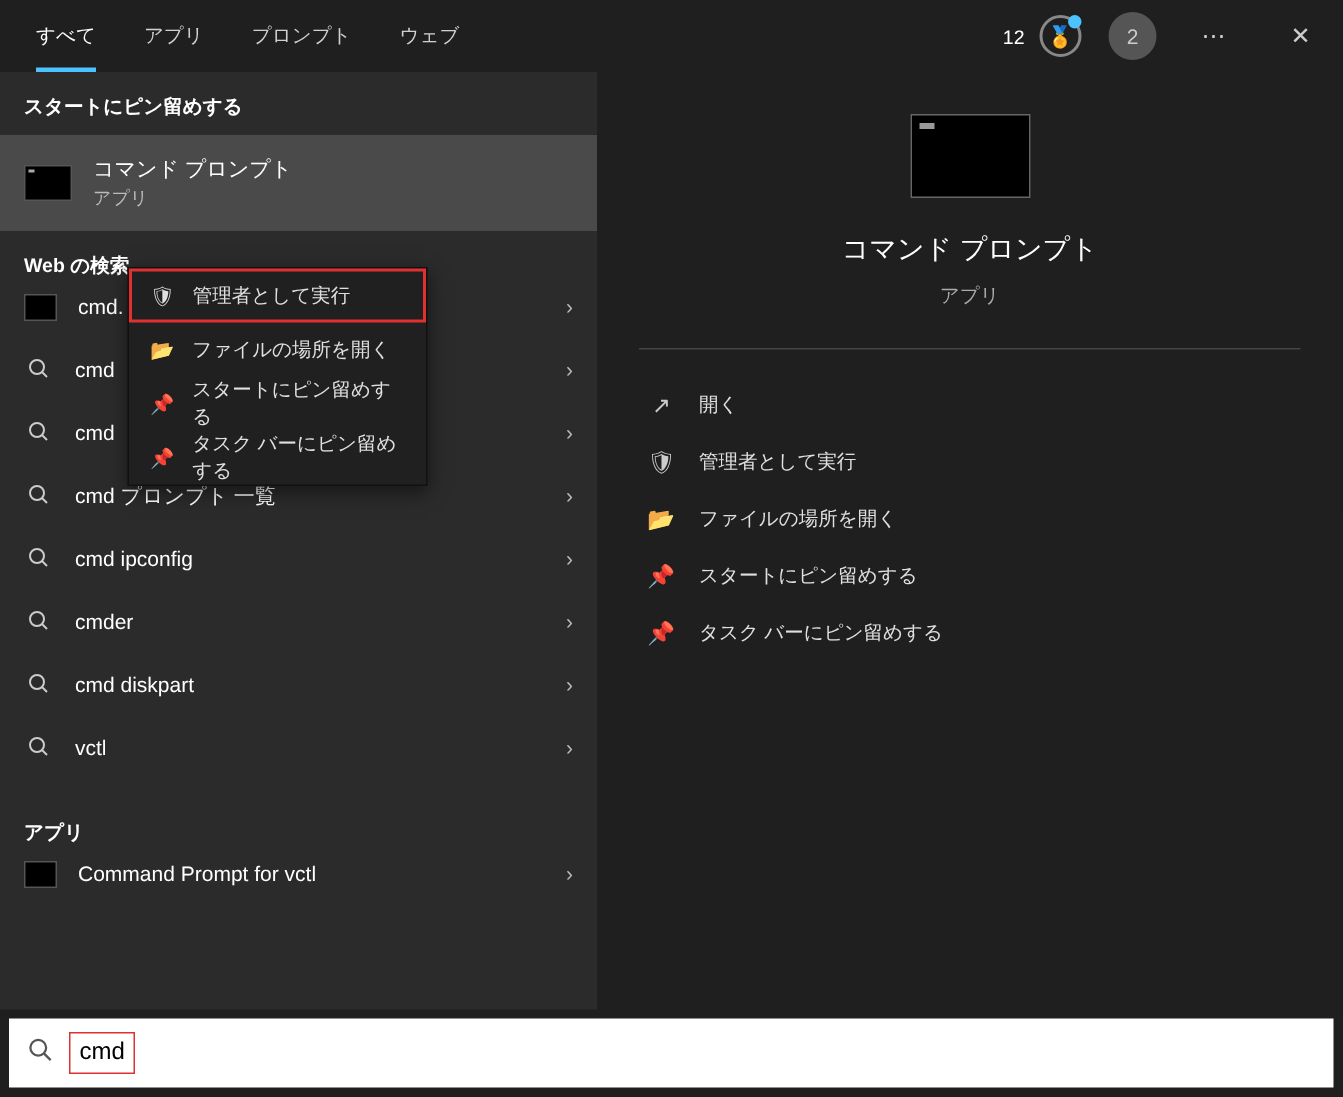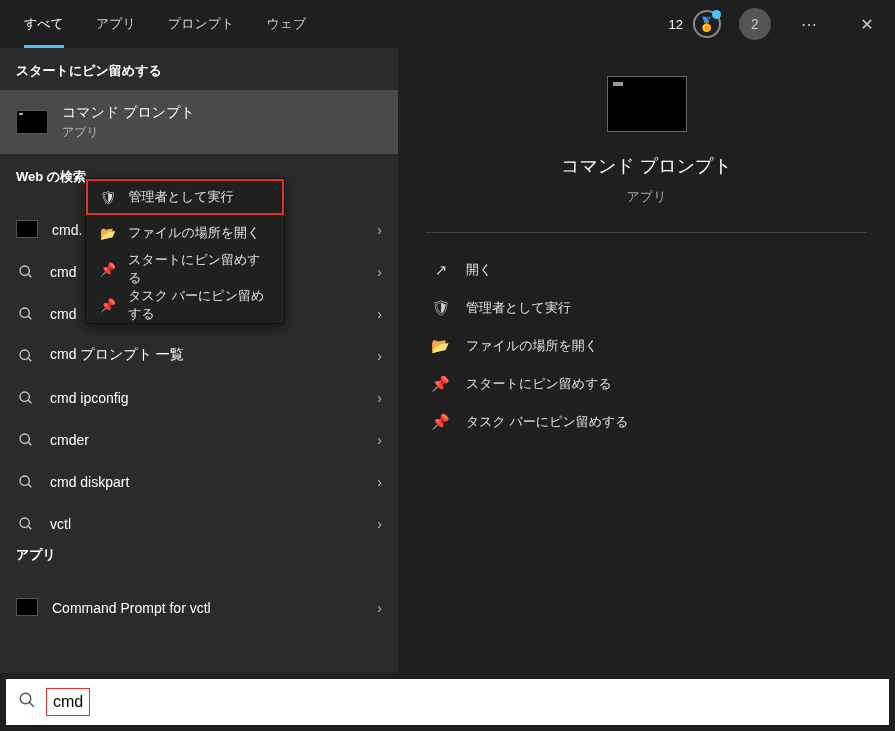--- a/index.html
+++ b/index.html
@@ -24,21 +24,21 @@
 
 .section-header { padding: 14px 16px 10px; color: #fff; font-size: 13px; font-weight: 600; background:#2b2b2b;}
 .best-match-item { height: 64px; background: #4a4a4a; display: flex; align-items: center; padding: 0 16px; gap: 14px; cursor:pointer;}
 .match-icon { width: 32px; height: 24px; background: #000; border: 1px solid #555; position: relative; flex-shrink:0;}
 .match-icon::before { content:""; position:absolute; top:2px; left:2px; width:4px; height:2px; background:#aaa; }
 .match-text { display: flex; flex-direction: column; gap: 2px; }
 .match-title { color: #fff; font-size: 14px; }
 .match-sub { color: #bbb; font-size: 12px; }
 .chev-right { margin-left:auto; color:#bbb; font-size:14px;}
 
-.result-item { height: 42px; display: flex; align-items: flex-end; padding: 0 16px; gap: 14px; color: #fff; font-size: 14px; cursor:pointer;}
+.result-item { height: 42px; display: flex; align-items: flex-start; padding: 0 16px; gap: 14px; color: #fff; font-size: 14px; cursor:pointer;}
 .small-icon { width: 20px; height: 16px; flex-shrink:0; display:flex; align-items:center; justify-content:center; color:#ccc;}
 .terminal-ico { background: #000; border: 1px solid #555; width:22px; height:18px;}
 .search-ico svg { width:16px; height:16px; fill:none; stroke:#ccc; stroke-width:2;}
 .result-item .chev-right { margin-left:auto; }
 
 .context-menu { position: absolute; left: 85px; top: 130px; width: 200px; background: #202020; border: 1px solid #111; box-shadow: 0 4px 12px rgba(0,0,0,.5); z-index: 10; }
 .cm-item { height: 36px; display: flex; align-items: center; padding: 0 14px; gap: 12px; color: #e0e0e0; font-size: 13px; cursor:pointer;}
 .cm-item.highlighted { outline: 2px solid #e03030; outline-offset:-2px; }
 
 .preview-icon-wrap { width:100%; display:flex; justify-content:center; padding-top: 8px; }

